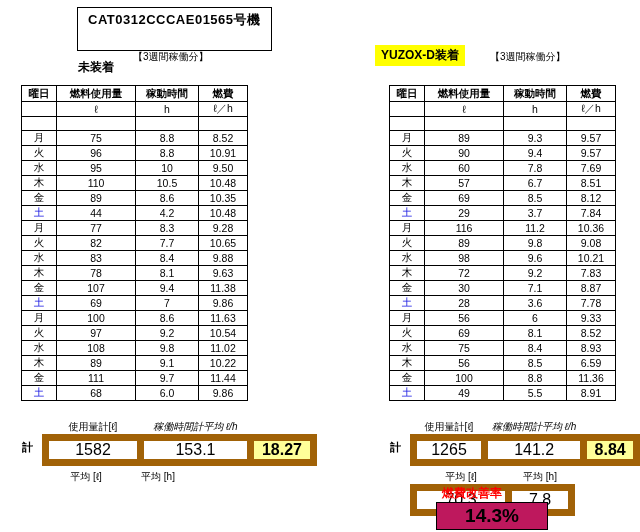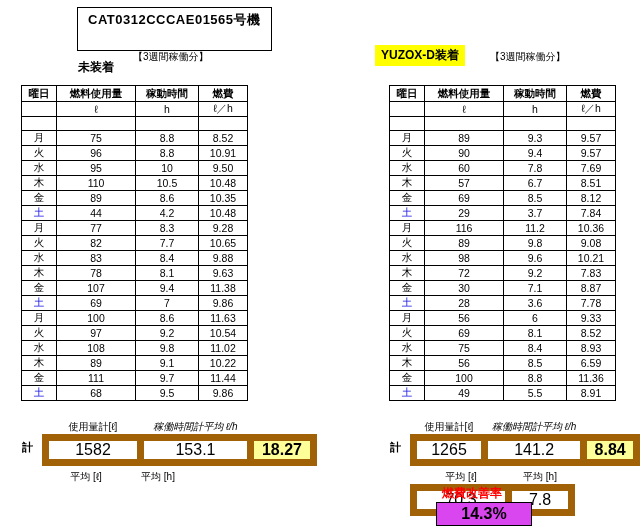--- a/index.html
+++ b/index.html
@@ -84,24 +84,24 @@
   .yellow{background:#ffff99;font-weight:bold;}
 
   
   .imp-title{
     position:absolute;
     color:#ff0000;font-weight:bold;font-size:12px;
   }
   .imp-box{
     position:absolute;
     border:1px solid #000;
-    background:#d946ef;
-    font-size:16px;font-weight:bold;
+    background:#be185d;
+    font-size:19px;font-weight:bold;
     text-align:center;
-    padding:2px 4px;
+    padding:2px 12px;
   }
   .nowrap{white-space:nowrap;}
 </style>
 </head>
 <body>
 
 <div class="page">
 
   <div class="title-box">CAT0312CCCAE01565号機</div>
 
@@ -228,21 +228,21 @@
         </tr>
         <tr>
           <td class="c-day ">金</td>
           <td class="c-fuel">111</td>
           <td class="c-time">9.7</td>
           <td class="c-rate">11.44</td>
         </tr>
         <tr>
           <td class="c-day sat">土</td>
           <td class="c-fuel">68</td>
-          <td class="c-time">9.5</td>
+          <td class="c-time">6.0</td>
           <td class="c-rate">9.86</td>
         </tr>
       </tbody>
   </table>
 
   <div class="sum-label" style="left:22px;top:440px;">計</div>
 
   <div class="sum-wrap" style="left:42px;top:420px;">
     <table class="sum">
       <tbody>

